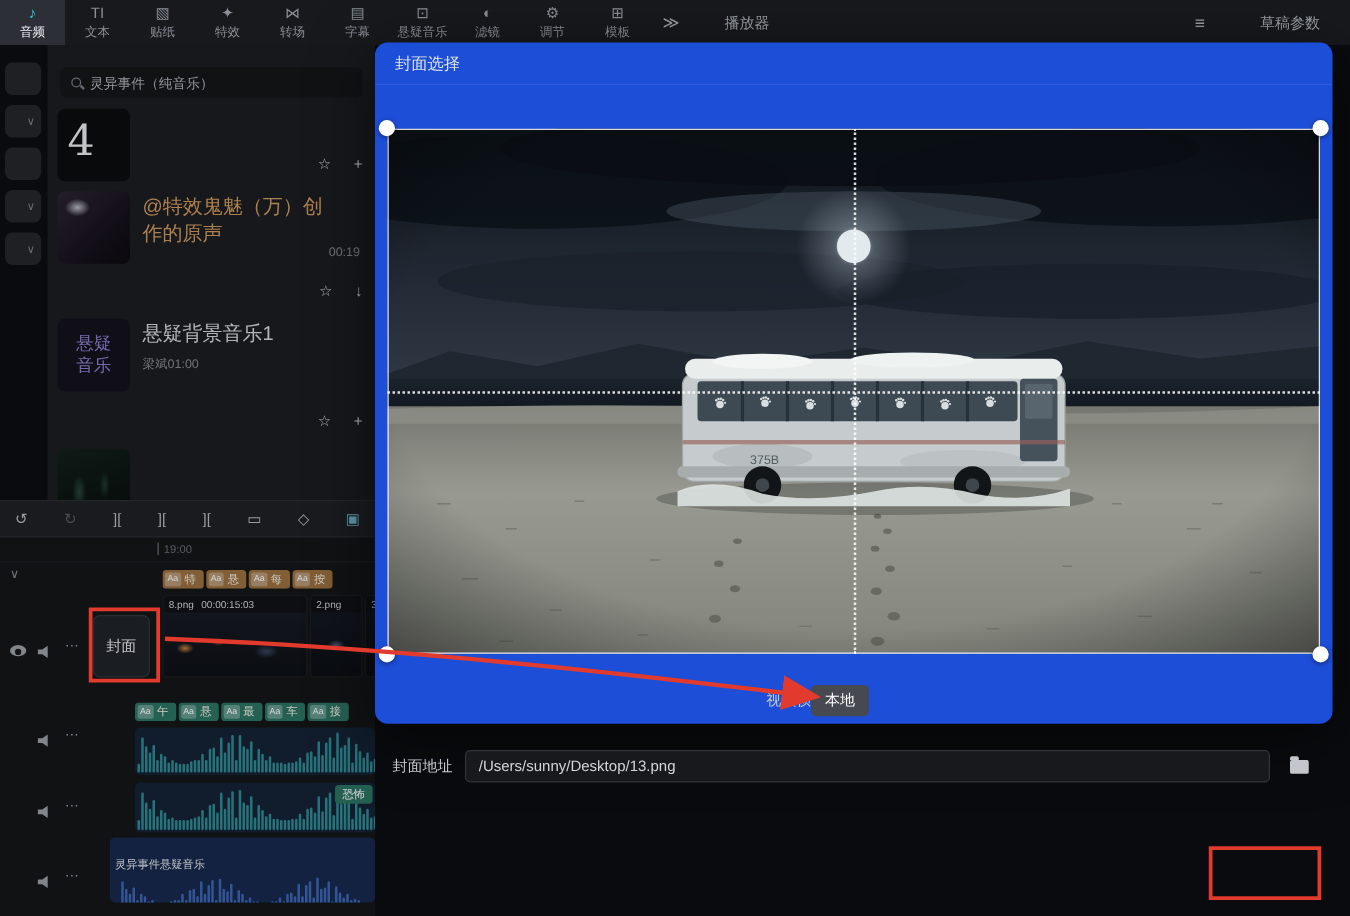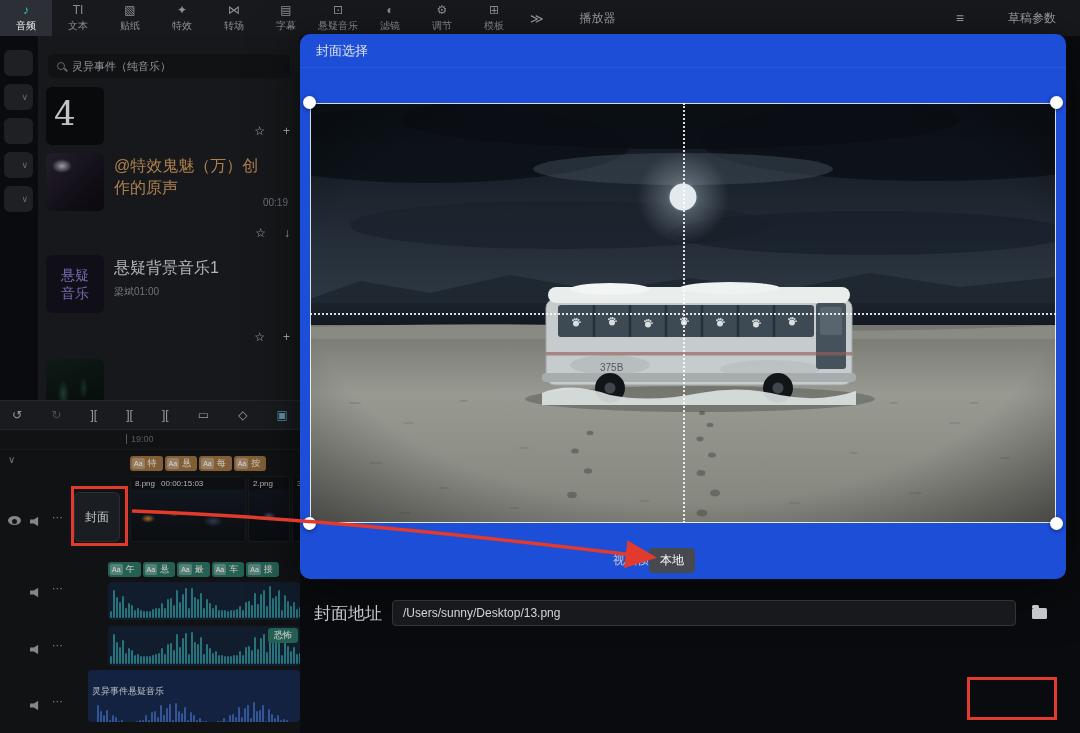--- a/index.html
+++ b/index.html
@@ -97,21 +97,21 @@
   .crop-frame{position:absolute;inset:0;border:1.5px solid rgba(255,255,255,.85);pointer-events:none}
   .guide-v{position:absolute;left:50%;top:0;bottom:0;width:0;border-left:2px dotted rgba(255,255,255,.85)}
   .guide-h{position:absolute;top:50%;left:0;right:0;height:0;border-top:2px dotted rgba(255,255,255,.85)}
   .handle{position:absolute;width:13px;height:13px;border-radius:50%;background:#fff;box-shadow:0 1px 4px rgba(0,0,0,.5)}
   .handle.tl{left:-7px;top:-7px}.handle.tr{right:-7px;top:-7px}
   .handle.bl{left:-7px;bottom:-7px}.handle.br{right:-7px;bottom:-7px}
   .modal-tabs{position:absolute;top:514px;left:0;right:0;display:flex;justify-content:center;align-items:center;padding-right:58px}
   .tab-plain{font-size:12px;color:#c3c7cc}
   .tab-pill{font-size:12px;color:#fff;background:#46494f;border-radius:4px;padding:4px 11px}
   .form-row{position:absolute;top:566px;left:0;right:0;display:flex;align-items:center;padding:0 14px;gap:10px}
-  .form-label{font-size:17px;color:#c6cacf;white-space:nowrap}
+  .form-label{font-size:12px;color:#c6cacf;white-space:nowrap}
   .path-input{flex:1;height:26px;background:#17191d;border:1px solid #303339;border-radius:4px;color:#d2d5da;font-size:12px;padding:0 10px;outline:none}
   .folder-btn{width:26px;height:24px;display:flex;align-items:center;justify-content:center;background:transparent;border:none}
   .folder-ic{width:15px;height:11px;background:#c3c7cc;border-radius:1.5px;position:relative}
   .folder-ic::before{content:"";position:absolute;top:-3px;left:0;width:7px;height:3px;background:#c3c7cc;border-radius:1.5px 1.5px 0 0}
   .modal-footer{position:absolute;top:650px;right:18px;display:flex;gap:18px}
   .btn-cancel{height:27px;padding:0 18px;background:#43464c;border:none;border-radius:6px;color:#e2e4e7;font-size:12px}
   .btn-primary{height:27px;padding:0 16px;background:#25c3cd;border:none;border-radius:6px;color:#0d3a3e;font-size:12px;font-weight:bold}
 
   
   .ann-rect{position:absolute;border:3px solid #e23a2c;z-index:60;pointer-events:none}

